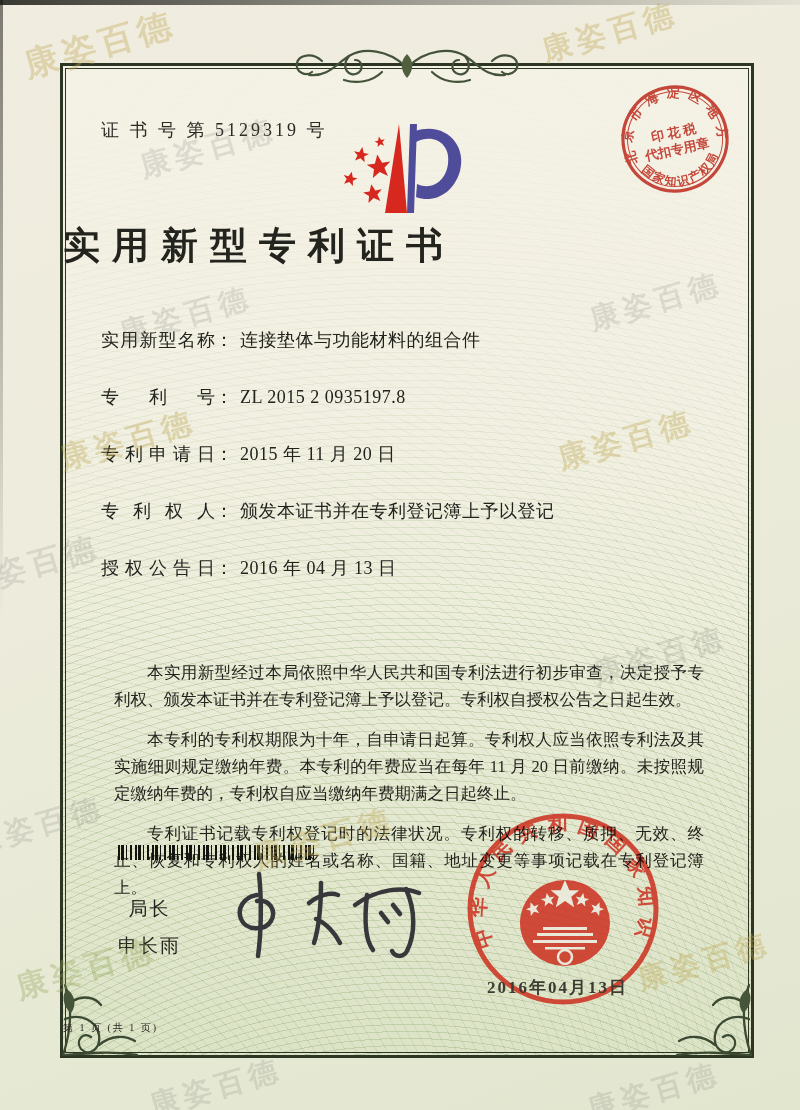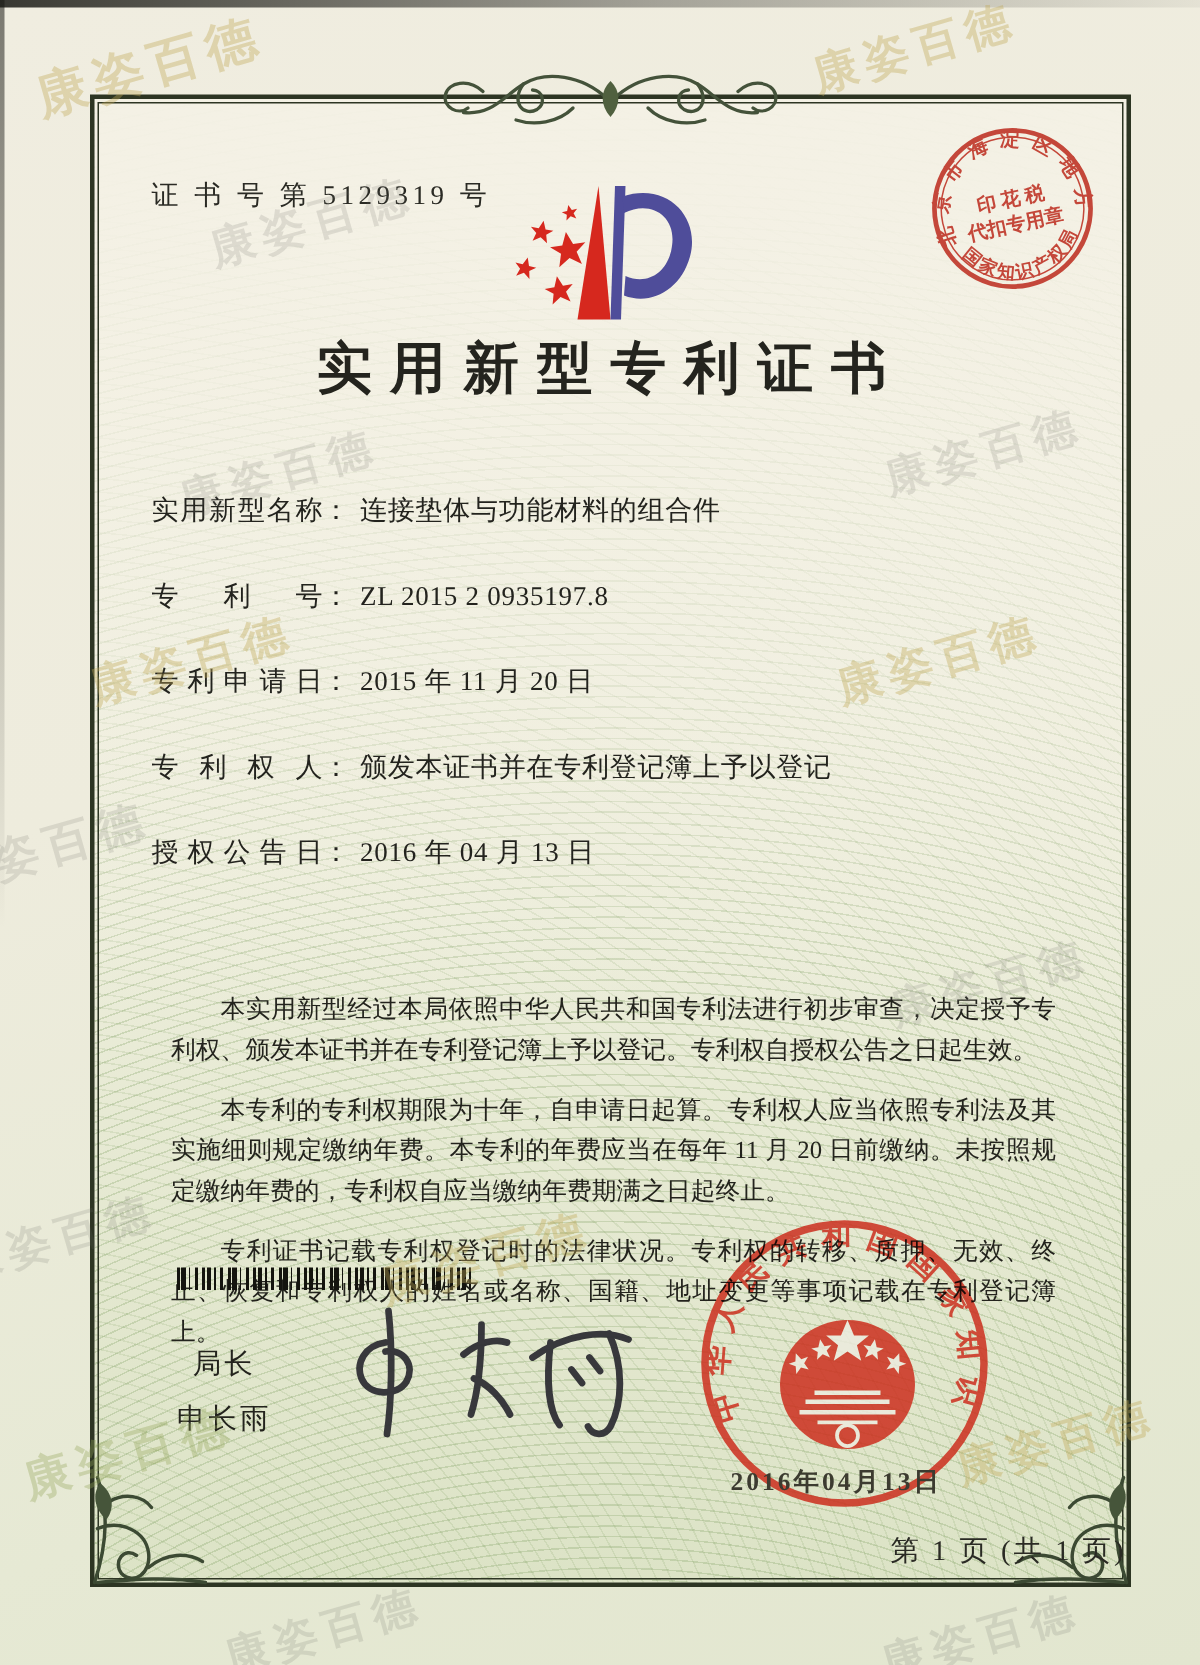--- a/index.html
+++ b/index.html
@@ -31,42 +31,42 @@
   .frame-inner{position:absolute;inset:2px;border:1px solid #2d3523;pointer-events:none;}
   .flourish{position:absolute;z-index:4;}
   .fl-top{left:50%;top:-24px;transform:translateX(-50%);}
   .fl-bl{left:-10px;bottom:-12px;}
   .fl-br{right:-10px;bottom:-12px;transform:scaleX(-1);}
   
   .content{position:absolute;inset:0;z-index:5;}
   .cert-no{position:absolute;left:38px;top:52px;font-size:18px;letter-spacing:3px;color:#2a2a24;text-align:center;}
   .logo{position:absolute;left:263px;top:46px;}
   .stamp{position:absolute;left:537px;top:-2px;mix-blend-mode:multiply;}
-  .title{position:absolute;left:0;top:155px;width:100%;text-align:center;
+  .title{position:absolute;left:0;top:155px;width:100%;
     font-size:37px;font-weight:700;letter-spacing:12px;color:#24241e;}
   .fields{position:absolute;left:38px;top:262px;right:34px;}
   .frow{height:24px;margin-bottom:33px;font-size:18px;white-space:nowrap;}
   .flabel{display:inline-block;width:114px;text-align:justify;text-align-last:justify;vertical-align:top;}
   .fcolon{display:inline-block;}
   .fvalue{margin-left:7px;letter-spacing:.5px;}
   .paras{position:absolute;left:38px;top:580px;width:616px;font-size:16.5px;
     line-height:27px;text-align:justify;color:#23231d;}
   .paras p{margin:13px;text-indent:2em;}
   .barcode{position:absolute;left:55px;top:779px;width:196px;height:15px;
     background:repeating-linear-gradient(90deg,#14140e 0 2px,transparent 2px 3px,
       #14140e 3px 6px,transparent 6px 8px,#14140e 8px 9px,transparent 9px 12px,
       #14140e 12px 14px,transparent 14px 17px);}
   .director{position:absolute;left:55px;top:830px;font-size:19px;letter-spacing:2px;color:#23231d;text-align:center;}
   .director div{margin-bottom:11px;}
   .signature{position:absolute;left:160px;top:795px;}
   .seal{position:absolute;left:400px;top:743px;mix-blend-mode:multiply;opacity:.95;}
   .seal-date{position:absolute;left:424px;top:910px;font-size:17px;font-weight:600;
     letter-spacing:2px;color:#3c3b30;z-index:7;}
-  .page-footer{position:absolute;left:0;top:955px;width:100%;text-align:right;
-    font-size:19px;letter-spacing:2px;color:#2a2a24;}
+  .page-footer{position:absolute;left:0;top:955px;width:100%;text-align:left;
+    font-size:10px;letter-spacing:2px;color:#2a2a24;}
 </style>
 </head>
 <body>
 
 <div class="photo-edge-top"></div>
 <div class="photo-edge-left"></div>
 
 <div class="wm gold" style="left:22px;top:22px;font-size:34px">康姿百德</div>
 <div class="wm gray" style="left:138px;top:128px;font-size:30px">康姿百德</div>
 <div class="wm gold" style="left:540px;top:12px;font-size:30px">康姿百德</div>

